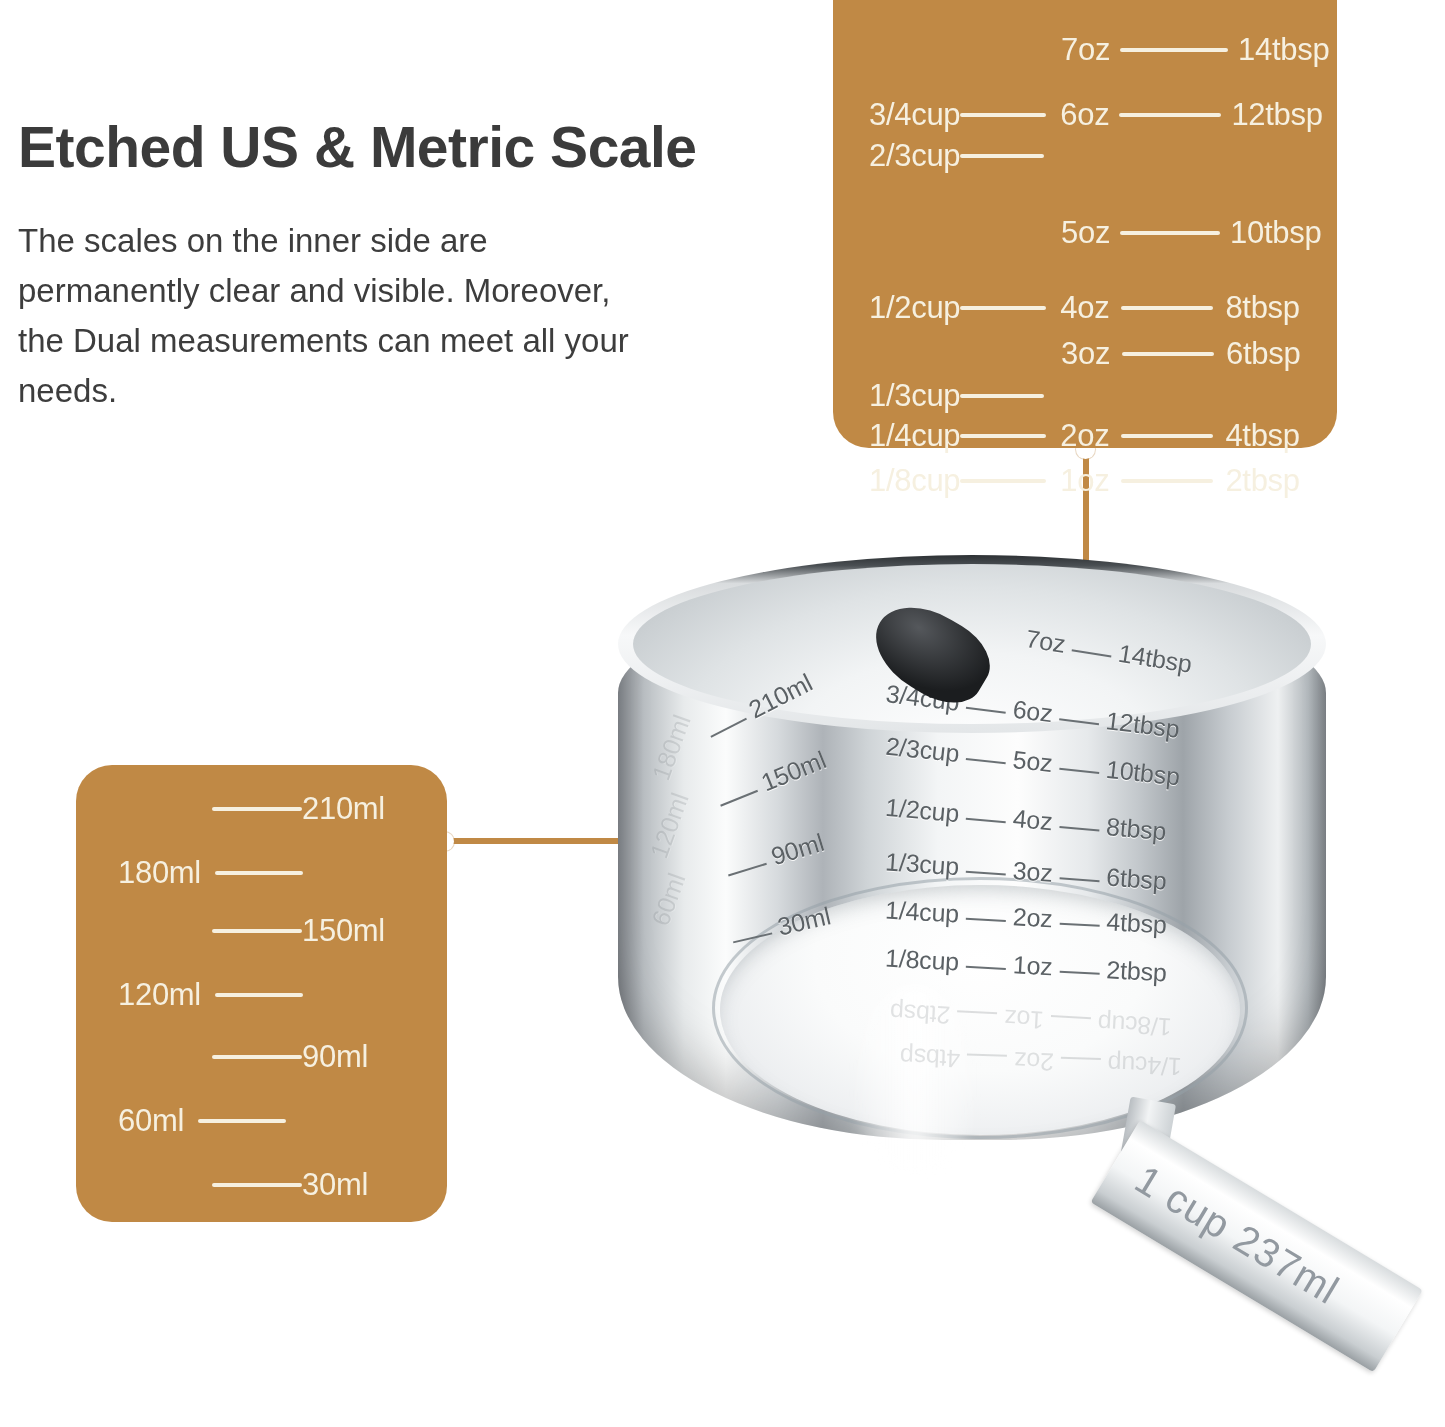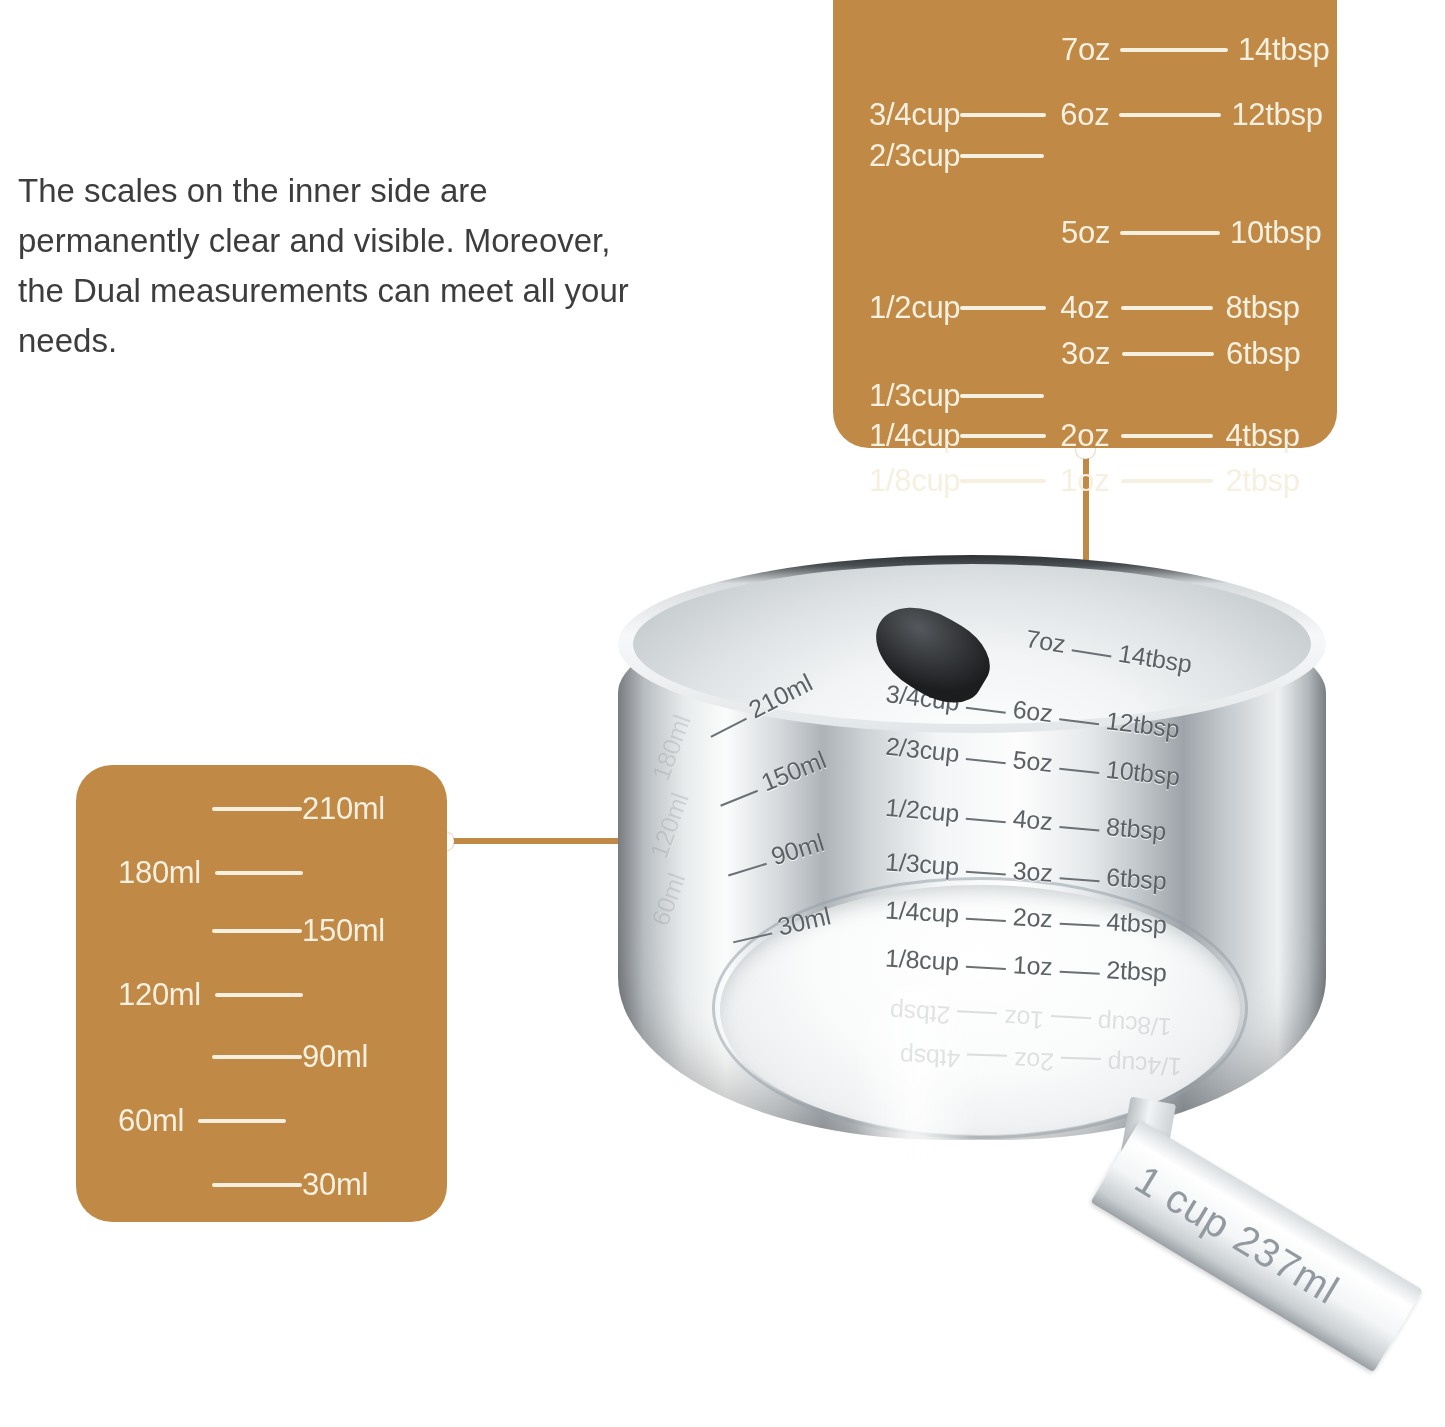--- a/index.html
+++ b/index.html
@@ -14,21 +14,21 @@
 
   
   #headline{
     position:absolute;left:18px;top:118px;width:780px;
   }
   #headline .title{
     font-size:57px;font-weight:700;color:#3b3b3b;
     letter-spacing:-0.5px;line-height:1.05;white-space:nowrap;
   }
   #headline .body{
-    margin-top:48px;font-size:33px;color:#3d3d3d;line-height:1.52;
+    margin-top:38px;font-size:33px;color:#3d3d3d;line-height:1.52;
     font-weight:400;max-width:640px;
   }
 
   
   .panel{
     position:absolute;background:#c08945;border-radius:36px;
     color:#f6f0e0;
   }
   #panel-us{left:833px;top:-40px;width:504px;height:488px;border-radius:0 0 36px 36px;}
   #panel-metric{left:76px;top:765px;width:371px;height:457px;}
@@ -144,20 +144,21 @@
     background:linear-gradient(90deg,#b9bec2,#f2f4f5 45%,#cdd2d5);
     border-radius:3px;transform:rotate(10deg);
   }
 </style>
 </head>
 <body>
 
 <div class="stage">
 
   <div id="headline">
+    <div class="title">Etched US &amp; Metric Scale</div>
     <div class="body">The scales on the inner side are permanently clear and visible. Moreover, the Dual measurements can meet all your needs.</div>
   </div>
 
   <div class="leader" style="left:1083px;top:448px;width:6px;height:168px;"></div>
   <div class="dot" style="left:1076px;top:440px;"></div>
   <div class="dot" style="left:1076px;top:607px;"></div>
 
   <div class="leader" style="left:447px;top:838px;width:210px;height:6px;"></div>
   <div class="dot" style="left:435px;top:832px;"></div>
   <div class="dot" style="left:648px;top:832px;"></div>

